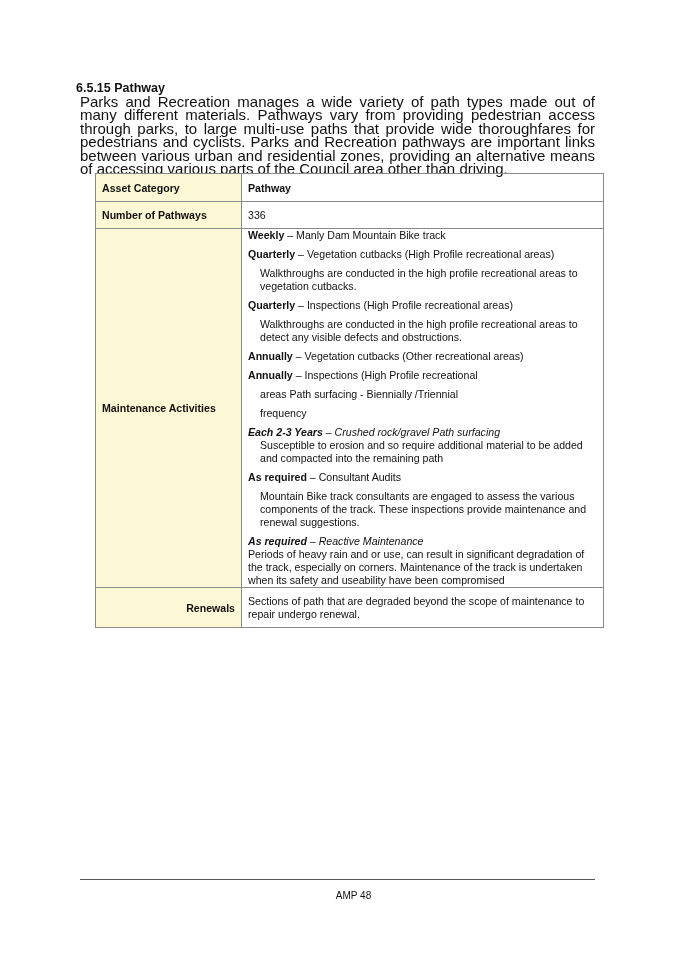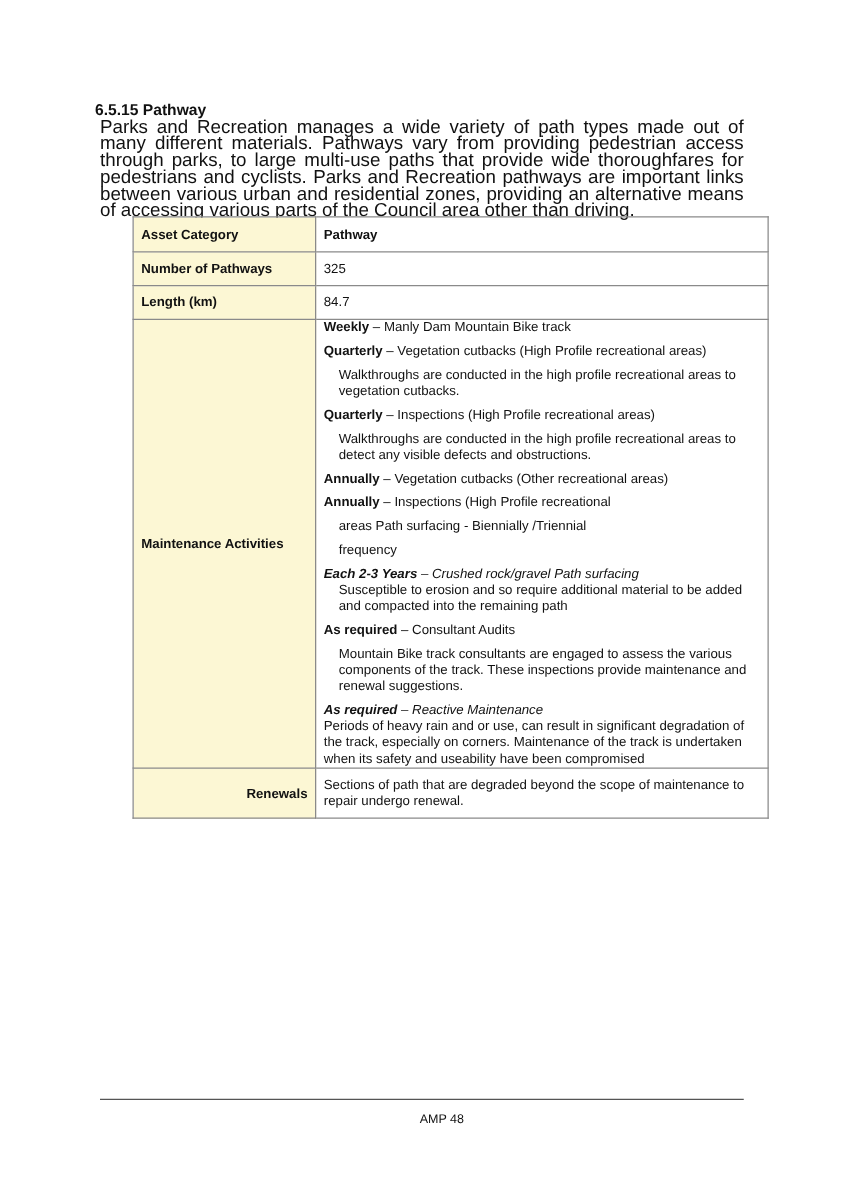--- a/index.html
+++ b/index.html
@@ -10,21 +10,21 @@
     .heading {
       position: absolute; left: 76px; top: 81px;
       font-size: 12.5px; font-weight: bold; margin: 0;
     }
     .intro {
       position: absolute; left: 80px; top: 95px; width: 515px;
       font-size: 15px; line-height: 13.4px; text-align: justify; margin: 0;
     }
     table.asset {
       position: absolute; left: 95px; top: 173px; width: 509px;
-      border-collapse: collapse; font-size: 10.6px; margin-left: 11px;
+      border-collapse: collapse; font-size: 10.6px;
     }
     table.asset td {
       border: 1px solid #8a8a8a; vertical-align: middle; padding: 0 6px;
     }
     td.label {
       width: 133px; background: #fcf7d4; font-weight: bold;
     }
     td.label.flush { padding-left: 1px; text-align: right; }
     tr.r-cat td { height: 27px; }
     tr.r-num td { height: 26px; }
@@ -53,25 +53,21 @@
 <p class="intro">Parks and Recreation manages a wide variety of path types made out of many different materials. Pathways vary from providing pedestrian access through parks, to large multi-use paths that provide wide thoroughfares for pedestrians and cyclists. Parks and Recreation pathways are important links between various urban and residential zones, providing an alternative means of accessing various parts of the Council area other than driving.</p>
 
 <table class="asset">
   <tbody>
       <tr class="r-cat">
     <td class="label">Asset Category</td>
     <td style="font-weight:bold">Pathway</td>
   </tr>
   <tr class="r-num">
     <td class="label">Number of Pathways</td>
-    <td>325</td>
-  </tr>
-  <tr class="r-len">
-    <td class="label">Length (km)</td>
-    <td>84.7</td>
+    <td>336</td>
   </tr>
   <tr class="r-maint">
     <td class="label">Maintenance Activities</td>
     <td class="activities">
       <div class="act"><b>Weekly</b><span> – Manly Dam Mountain Bike track</span></div>
       <div class="act"><b>Quarterly</b><span> – Vegetation cutbacks (High Profile recreational areas)</span></div>
       <div class="act indent">Walkthroughs are conducted in the high profile recreational areas to vegetation cutbacks.</div>
       <div class="act"><b>Quarterly</b><span> – Inspections (High Profile recreational areas)</span></div>
       <div class="act indent">Walkthroughs are conducted in the high profile recreational areas to detect any visible defects and obstructions.</div>
       <div class="act"><b>Annually</b><span> – Vegetation cutbacks (Other recreational areas)</span></div>

